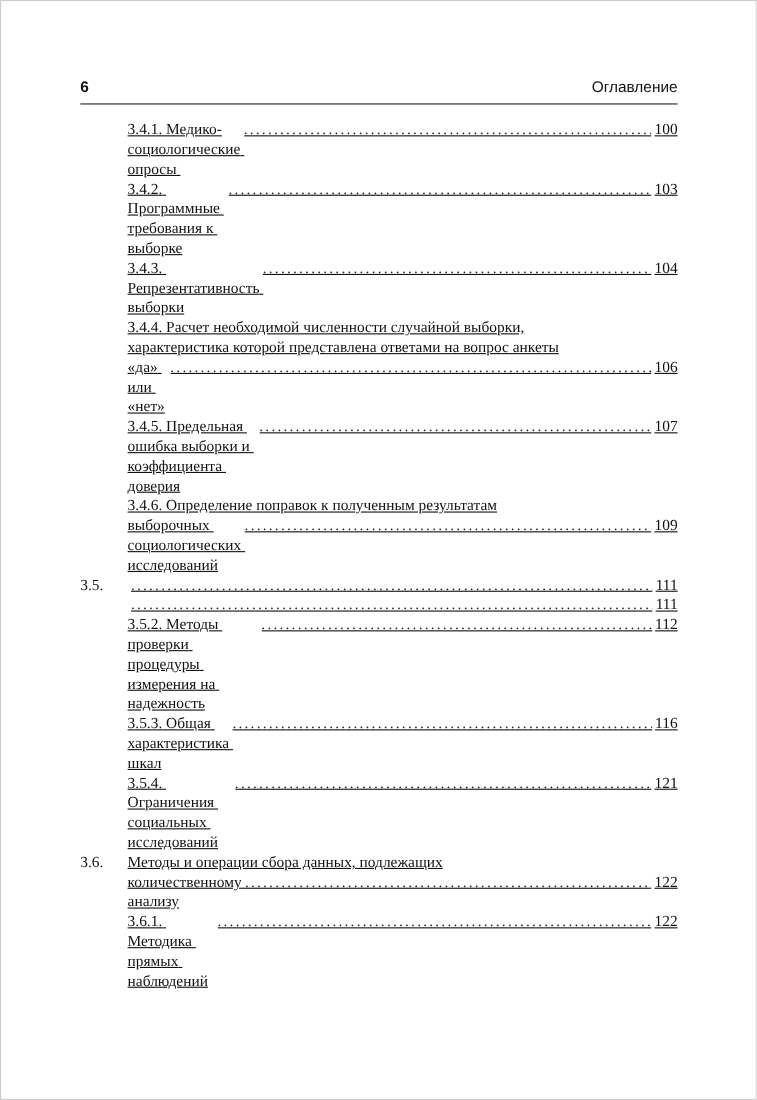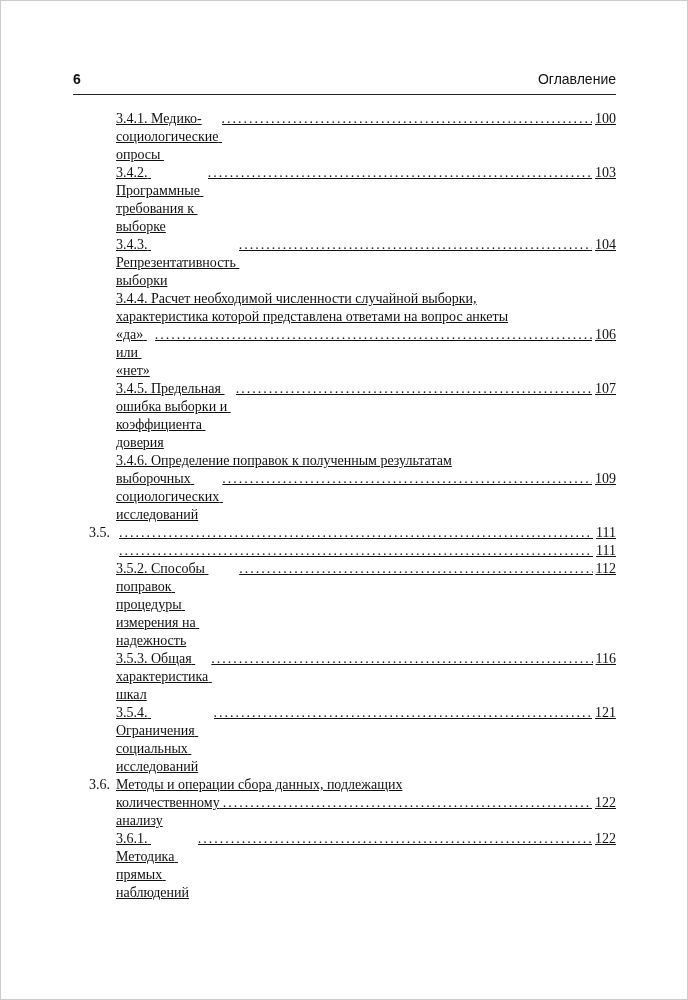--- a/index.html
+++ b/index.html
@@ -15,21 +15,21 @@
     display:flex;justify-content:space-between;align-items:baseline;
     font-family:"Liberation Sans",sans-serif;
     font-size:14px;color:#111;margin-bottom:7px;
   }
   .page-num{font-weight:bold;}
   .header-rule{border-top:1px solid #222;margin-bottom:15px;}
   .toc{line-height:18px;}
   .toc-entry{position:relative;}
   .toc-entry.hang{padding-left:43px;}
   .toc-entry.indent{margin-left:43px;}
-  .toc-entry .num{position:absolute;left:0;top:0;margin-left:16px;}
+  .toc-entry .num{position:absolute;left:0;top:0;}
   .toc-line{display:flex;align-items:baseline;text-decoration:underline;}
   .line-text{white-space:pre-wrap;}
   .fill{
     flex:1 1 auto;overflow:hidden;white-space:nowrap;
     letter-spacing:2px;margin:0 3px;color:#222;min-width:12px;
   }
   .pg{flex:0 0 auto;}
 </style>
 </head>
 <body>
@@ -100,21 +100,21 @@
         </div>
       </div>
       <div class="toc-entry indent">
         <div class="toc-line">
           <span class="fill">........................................................................................................................................................................................................</span>
           <span class="pg">111</span>
         </div>
       </div>
       <div class="toc-entry indent">
         <div class="toc-line">
-          <span class="line-text">3.5.2. Способы поправок процедуры измерения на надежность</span>
+          <span class="line-text">3.5.2. Методы проверки процедуры измерения на надежность</span>
           <span class="fill">........................................................................................................................................................................................................</span>
           <span class="pg">112</span>
         </div>
       </div>
       <div class="toc-entry indent">
         <div class="toc-line">
           <span class="line-text">3.5.3. Общая характеристика шкал</span>
           <span class="fill">........................................................................................................................................................................................................</span>
           <span class="pg">116</span>
         </div>

